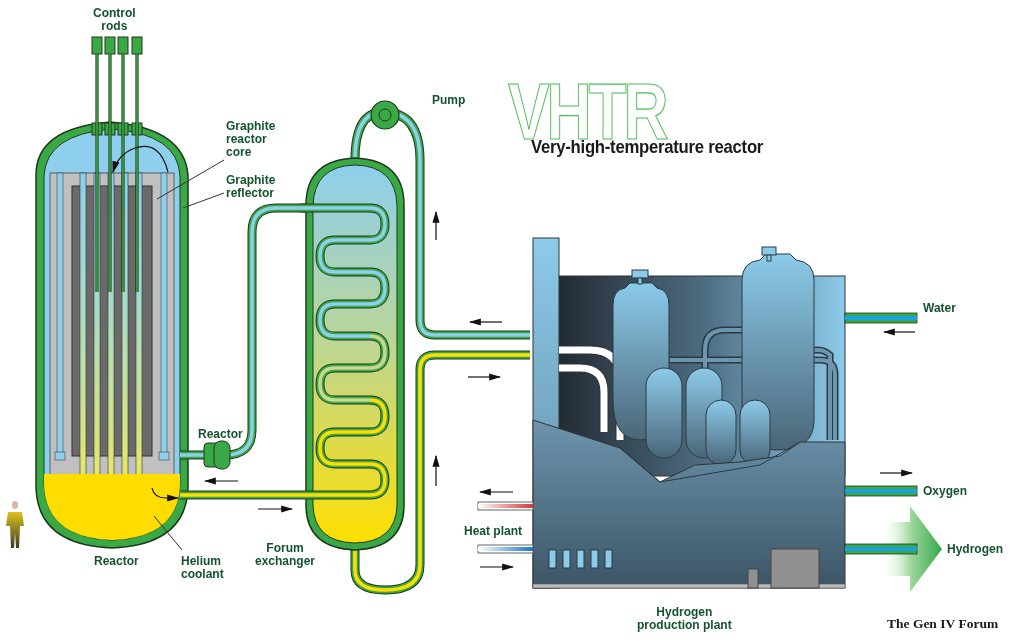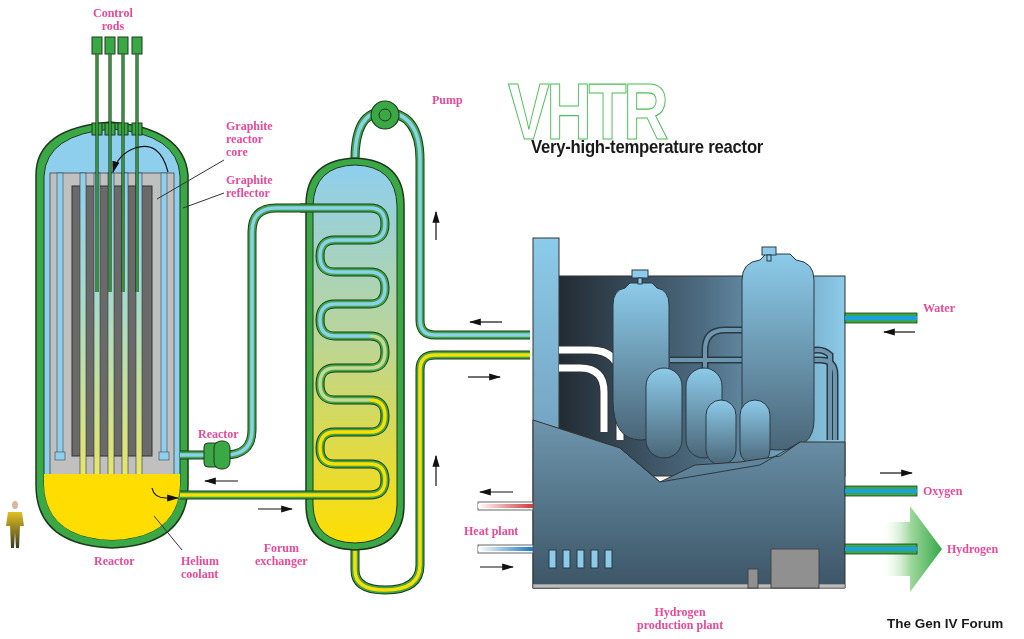--- a/index.html
+++ b/index.html
@@ -1,22 +1,22 @@
 <!DOCTYPE html>
 <html><head>
 <meta charset="utf-8">
 <style>
   html, body { margin:0; padding:0; background:#ffffff; }
   body { width:1024px; height:639px; position:relative; overflow:hidden; font-family:"Liberation Sans", sans-serif; }
   svg { position:absolute; left:0; top:0; }
-  .lbl { position:absolute; font-family:Liberation Serif, serif; font-weight:bold; font-size:12px; color:#ec4899; line-height:13px; text-align:center; white-space:pre-line; }
+  .lbl { position:absolute; font-family:Liberation Sans, sans-serif; font-weight:bold; font-size:12px; color:#14532d; line-height:13px; text-align:center; white-space:pre-line; }
   .lbl.left { text-align:left; }
   .title-big { position:absolute; left:508px; top:72px; font-family:"Liberation Sans", sans-serif; font-weight:bold; font-size:80px; line-height:80px; letter-spacing:-4px; color:transparent; -webkit-text-stroke:1.2px #4fbf5a; transform:scaleX(0.78); transform-origin:left top; }
   .title-sub { position:absolute; left:531px; top:136px; font-family:"Liberation Sans", sans-serif; font-weight:bold; font-size:19px; color:#1a1a1a; letter-spacing:-0.3px; transform:scaleX(0.88); transform-origin:left top; }
-  .credit { position:absolute; left:887px; top:616px; font-family:Liberation Sans, sans-serif; font-weight:bold; font-size:13.5px; color:#1a1a1a; }
+  .credit { position:absolute; left:887px; top:616px; font-family:Liberation Serif, serif; font-weight:bold; font-size:13.5px; color:#1a1a1a; }
 </style>
 </head>
 <body>
 
 <svg width="1024" height="639" viewBox="0 0 1024 639">
   <defs>
     <linearGradient id="hxGrad" x1="0" y1="0" x2="0" y2="1">
       <stop offset="0" stop-color="#8ecfee"></stop>
       <stop offset="0.45" stop-color="#b9d59a"></stop>
       <stop offset="1" stop-color="#ffdf00"></stop>

